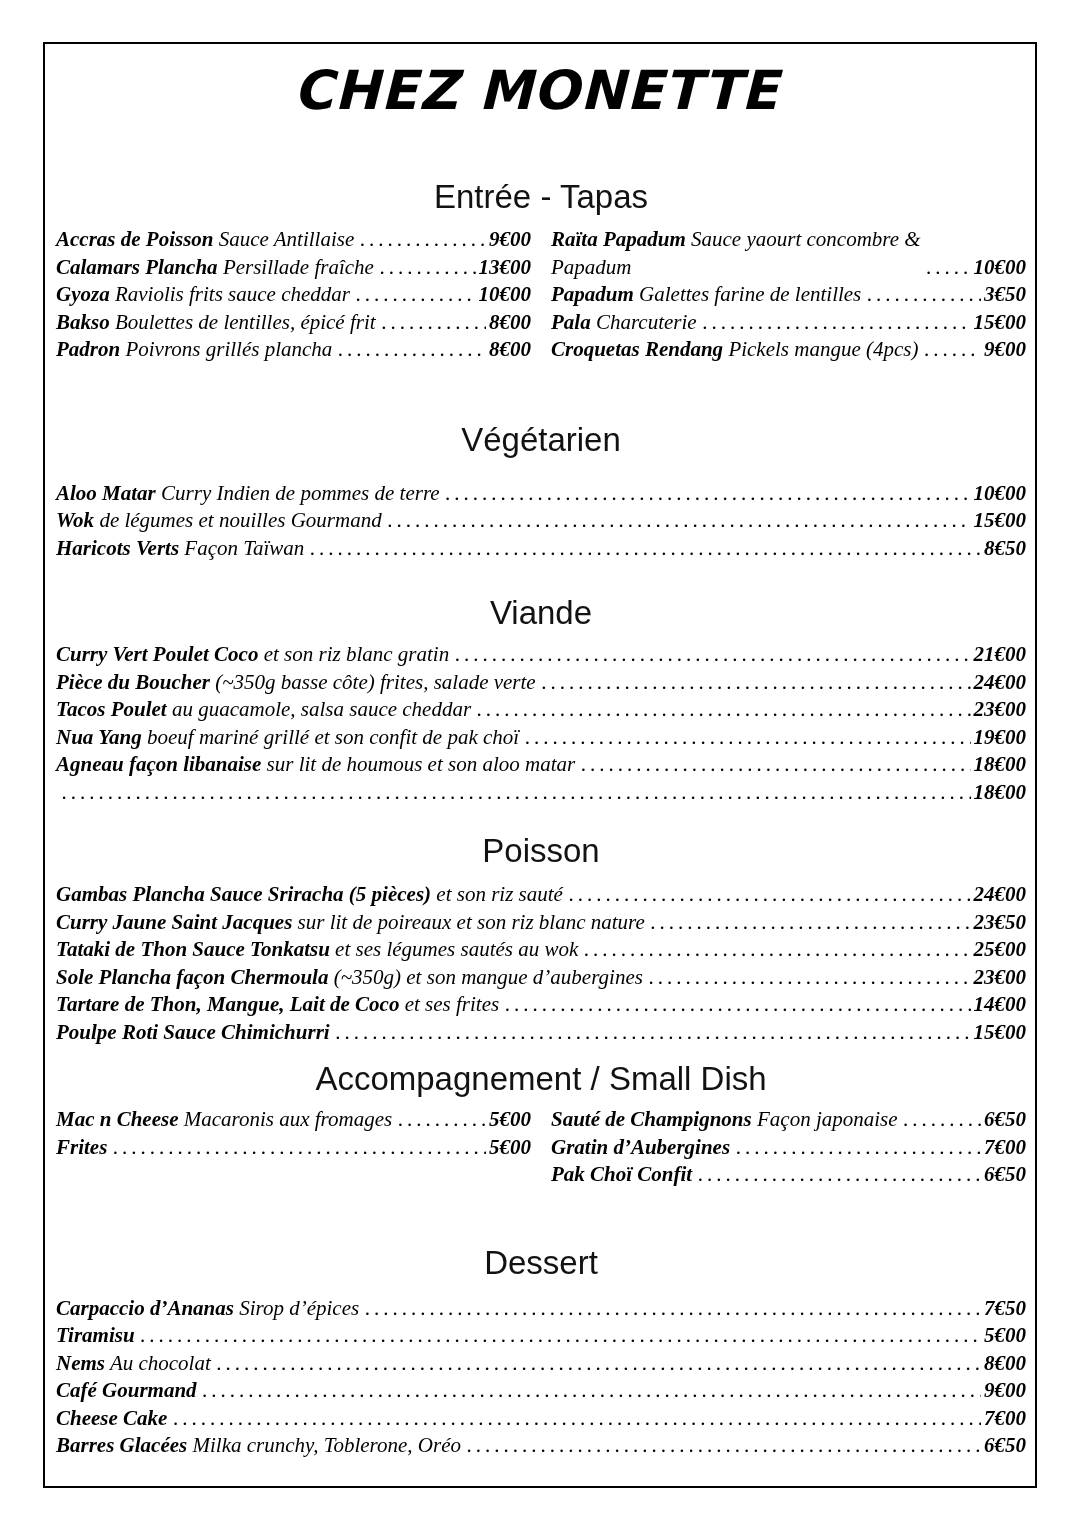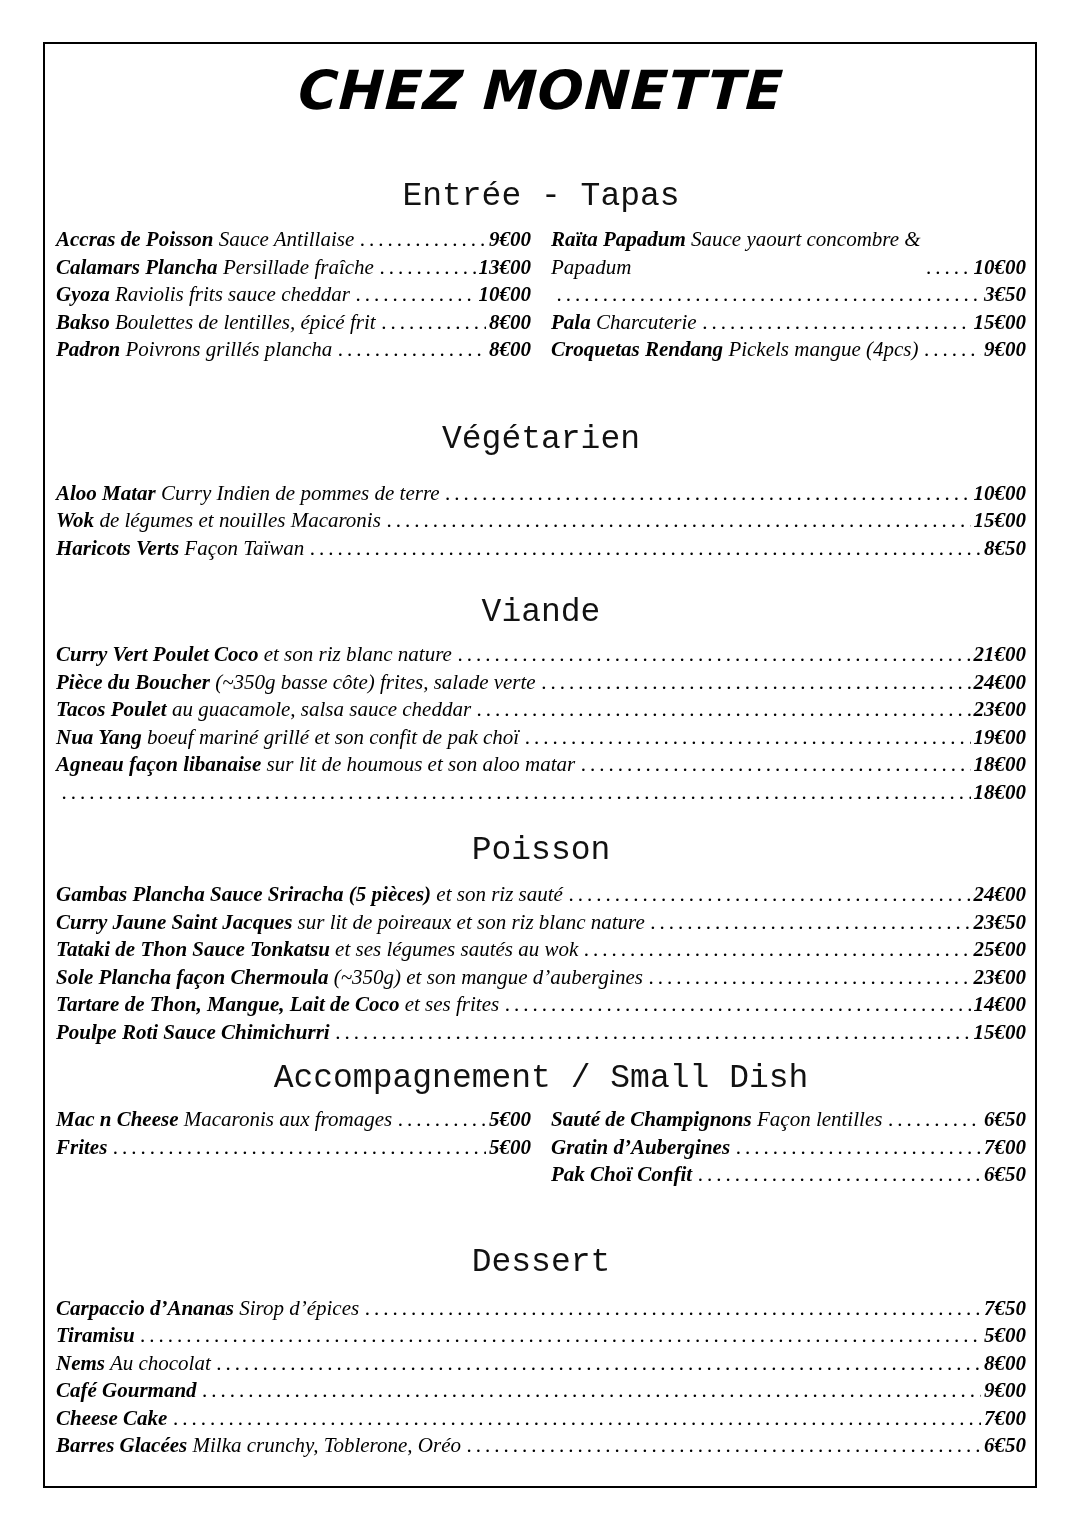--- a/index.html
+++ b/index.html
@@ -14,21 +14,21 @@
     padding:0 9px 0 11px;overflow:hidden;background:#fff;
   }
   .restaurant-title{
     font-family:"DejaVu Sans","Liberation Sans",sans-serif;
     font-weight:700;font-style:italic;
     font-size:54px;line-height:66px;letter-spacing:1px;
     text-align:center;margin-top:14px;
     transform:skewX(-3deg);
   }
   .section-heading{
-    font-family:Liberation Mono, monospace;
+    font-family:Liberation Sans, sans-serif;
     font-size:33px;line-height:42px;font-weight:400;
     text-align:center;color:#121212;
   }
   .dish{
     display:flex;align-items:flex-end;
     font-style:italic;font-size:21px;line-height:27.5px;
   }
   .dish-text{flex:0 1 auto;min-width:0;}
   .dish-name{font-weight:700;}
   .dish-desc{font-weight:400;}
@@ -87,20 +87,21 @@
               <span class="dish-price">8€00</span>
             </div>
           </div>
           <div class="col">
             <div class="dish">
               <span class="dish-text"><span class="dish-name">Raïta Papadum</span> <span class="dish-desc"><span>Sauce yaourt concombre &amp;</span><br><span>Papadum</span></span></span>
               <span class="leader"></span>
               <span class="dish-price">10€00</span>
             </div>
             <div class="dish">
+              <span class="dish-text"><span class="dish-name">Papadum</span> <span class="dish-desc">Galettes farine de lentilles</span></span>
               <span class="leader"></span>
               <span class="dish-price">3€50</span>
             </div>
             <div class="dish">
               <span class="dish-text"><span class="dish-name">Pala</span> <span class="dish-desc">Charcuterie</span></span>
               <span class="leader"></span>
               <span class="dish-price">15€00</span>
             </div>
             <div class="dish">
               <span class="dish-text"><span class="dish-name">Croquetas Rendang</span> <span class="dish-desc">Pickels mangue (4pcs)</span></span>
@@ -112,36 +113,36 @@
       </section>
       <section class="menu-section sec-vegetarien">
         <div class="section-heading">Végétarien</div>
         <div class="menu-items">
           <div class="dish">
             <span class="dish-text"><span class="dish-name">Aloo Matar</span> <span class="dish-desc">Curry Indien de pommes de terre</span></span>
             <span class="leader"></span>
             <span class="dish-price">10€00</span>
           </div>
           <div class="dish">
-            <span class="dish-text"><span class="dish-name">Wok</span> <span class="dish-desc">de légumes et nouilles Macaronis</span></span>
+            <span class="dish-text"><span class="dish-name">Wok</span> <span class="dish-desc">de légumes et nouilles Gourmand</span></span>
             <span class="leader"></span>
             <span class="dish-price">15€00</span>
           </div>
           <div class="dish">
             <span class="dish-text"><span class="dish-name">Haricots Verts</span> <span class="dish-desc">Façon Taïwan</span></span>
             <span class="leader"></span>
             <span class="dish-price">8€50</span>
           </div>
         </div>
       </section>
       <section class="menu-section sec-viande">
         <div class="section-heading">Viande</div>
         <div class="menu-items">
           <div class="dish">
-            <span class="dish-text"><span class="dish-name">Curry Vert Poulet Coco</span> <span class="dish-desc">et son riz blanc nature</span></span>
+            <span class="dish-text"><span class="dish-name">Curry Vert Poulet Coco</span> <span class="dish-desc">et son riz blanc gratin</span></span>
             <span class="leader"></span>
             <span class="dish-price">21€00</span>
           </div>
           <div class="dish">
             <span class="dish-text"><span class="dish-name">Pièce du Boucher</span> <span class="dish-desc">(~350g basse côte) frites, salade verte</span></span>
             <span class="leader"></span>
             <span class="dish-price">24€00</span>
           </div>
           <div class="dish">
             <span class="dish-text"><span class="dish-name">Tacos Poulet</span> <span class="dish-desc">au guacamole, salsa sauce cheddar</span></span>
@@ -209,21 +210,21 @@
               <span class="dish-price">5€00</span>
             </div>
             <div class="dish">
               <span class="dish-text"><span class="dish-name">Frites</span></span>
               <span class="leader"></span>
               <span class="dish-price">5€00</span>
             </div>
           </div>
           <div class="col">
             <div class="dish">
-              <span class="dish-text"><span class="dish-name">Sauté de Champignons</span> <span class="dish-desc">Façon lentilles</span></span>
+              <span class="dish-text"><span class="dish-name">Sauté de Champignons</span> <span class="dish-desc">Façon japonaise</span></span>
               <span class="leader"></span>
               <span class="dish-price">6€50</span>
             </div>
             <div class="dish">
               <span class="dish-text"><span class="dish-name">Gratin d’Aubergines</span></span>
               <span class="leader"></span>
               <span class="dish-price">7€00</span>
             </div>
             <div class="dish">
               <span class="dish-text"><span class="dish-name">Pak Choï Confit</span></span>

